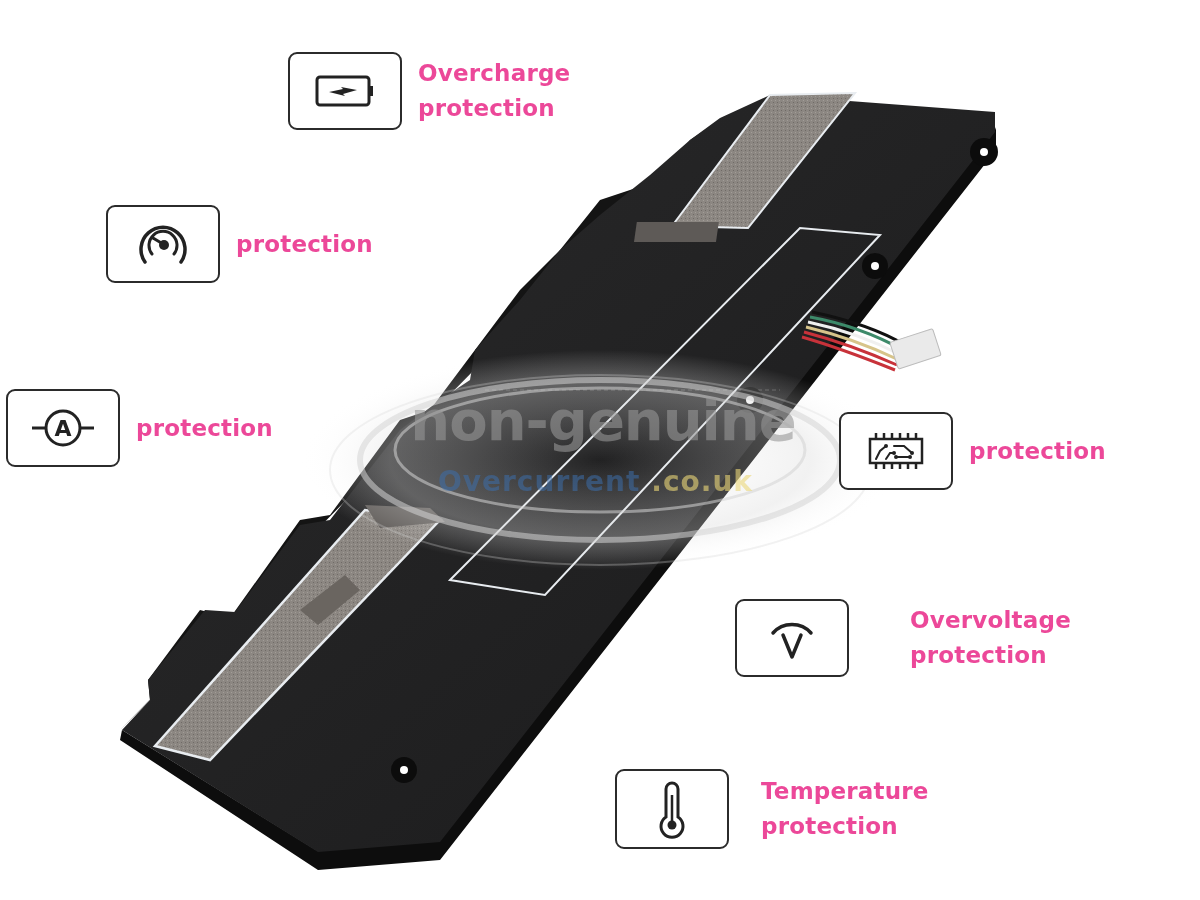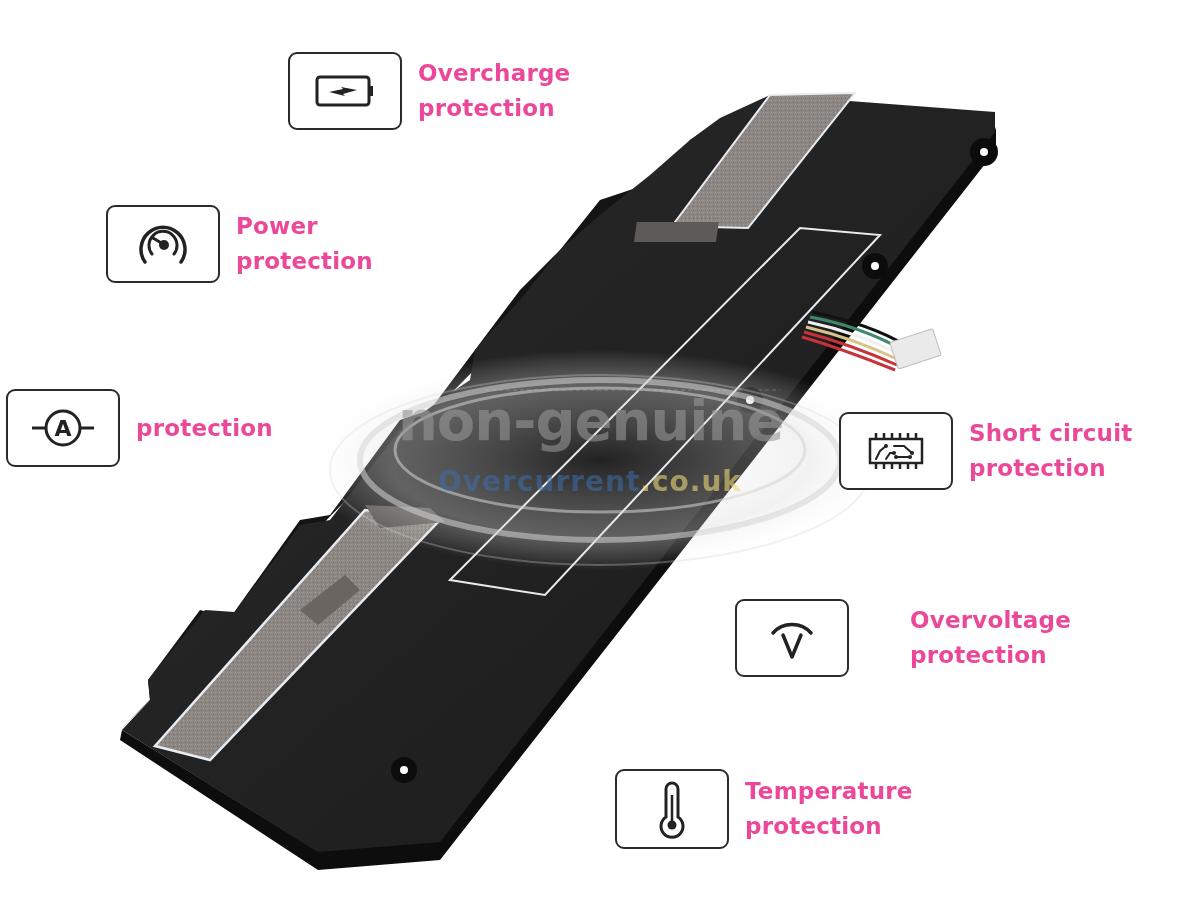--- a/index.html
+++ b/index.html
@@ -14,30 +14,30 @@
     width: 110px; height: 76px; border: 2px solid #2b2b2b; border-radius: 9px;
     background: #fff; display: flex; align-items: center; justify-content: center; box-sizing: border-box;
     flex-shrink: 0;
   }
   .feature-label {
     margin-left: 16px; color: #ec4899; font-weight: bold; font-size: 23px; line-height: 35px;
     letter-spacing: 0.2px;
   }
   .feature-label span { display: block; white-space: nowrap; }
   .watermark {
-    position: absolute; left: 398px; top: 390px; width: 410px; 
+    position: absolute; left: 398px; top: 390px; width: 410px; text-align: center;
     font-family: "DejaVu Sans", sans-serif; font-weight: bold; font-size: 56px; line-height: 62px;
     color: rgba(150,150,150,0.6); letter-spacing: -1px;
   }
   .watermark-site {
     position: absolute; left: 438px; top: 466px; font-family: "DejaVu Sans", sans-serif;
     font-weight: bold; font-size: 28px; line-height: 32px; letter-spacing: 1px;
   }
   .wm-brand { color: rgba(60,110,170,0.55); }
-  .wm-tld { color: rgba(235,215,120,0.6); }
+  .wm-tld { color: rgba(235,215,120,0.6); margin-left: 11px; }
 </style>
 </head>
 <body>
 
 <div class="stage">
 
   <svg class="battery-svg" width="1200" height="900" viewBox="0 0 1200 900">
     <defs>
       <linearGradient id="topface" x1="0" y1="0" x2="1" y2="1">
         <stop offset="0" stop-color="#2a2a2b"></stop>
@@ -122,21 +122,20 @@
   <div class="feature" style="left:106px; top:205px;">
     <div class="icon-box" style="width:114px; height:78px;">
       <svg width="60" height="56" viewBox="0 0 60 56">
         <path d="M12 46 A22 22 0 1 1 48 46" fill="none" stroke="#222" stroke-width="3.5" stroke-linecap="round"></path>
         <path d="M19 38 A14 14 0 1 1 41 38" fill="none" stroke="#222" stroke-width="3" stroke-linecap="round"></path>
         <line x1="20" y1="22" x2="30" y2="28" stroke="#222" stroke-width="3" stroke-linecap="round"></line>
         <circle cx="31" cy="29" r="5" fill="#222"></circle>
       </svg>
     </div>
     <div class="feature-label">
-      <span>Power</span>
       <span>protection</span>
     </div>
   </div>
 
   <div class="feature" style="left:6px; top:389px;">
     <div class="icon-box" style="width:114px; height:78px;">
       <svg width="66" height="44" viewBox="0 0 66 44">
         <line x1="2" y1="22" x2="16" y2="22" stroke="#222" stroke-width="3"></line>
         <line x1="50" y1="22" x2="64" y2="22" stroke="#222" stroke-width="3"></line>
         <circle cx="33" cy="22" r="17" fill="none" stroke="#222" stroke-width="3"></circle>
@@ -175,39 +174,38 @@
         <g fill="#222">
             <circle cx="22" cy="17" r="2"></circle>
             <circle cx="30" cy="24" r="2"></circle>
             <circle cx="48" cy="24" r="2"></circle>
             <circle cx="32" cy="28" r="2"></circle>
             <circle cx="46" cy="28" r="2"></circle>
           </g>
       </svg>
     </div>
     <div class="feature-label">
-      <span>Short circuit</span>
       <span>protection</span>
     </div>
   </div>
 
   <div class="feature" style="left:735px; top:599px;gap:45px;">
     <div class="icon-box" style="width:114px; height:78px;">
       <svg width="50" height="50" viewBox="0 0 50 50">
         <path d="M6 20 A24 22 0 0 1 44 20" fill="none" stroke="#222" stroke-width="3.5" stroke-linecap="round"></path>
         <path d="M16 22 L25 44 L34 22" fill="none" stroke="#222" stroke-width="3.5" stroke-linecap="round" stroke-linejoin="round"></path>
       </svg>
     </div>
     <div class="feature-label">
       <span>Overvoltage</span>
       <span>protection</span>
     </div>
   </div>
 
-  <div class="feature" style="left:615px; top:769px;">
+  <div class="feature" style="left:615px; top:769px;gap:16px;">
     <div class="icon-box" style="width:114px; height:80px;">
       <svg width="36" height="60" viewBox="0 0 36 60">
         <path d="M12 38 L12 10 A6 6 0 0 1 24 10 L24 38 A11 11 0 1 1 12 38 Z" fill="none" stroke="#222" stroke-width="3"></path>
         <line x1="18" y1="16" x2="18" y2="42" stroke="#222" stroke-width="2.5"></line>
         <circle cx="18" cy="46" r="4.5" fill="#222"></circle>
       </svg>
     </div>
     <div class="feature-label">
       <span>Temperature</span>
       <span>protection</span>

